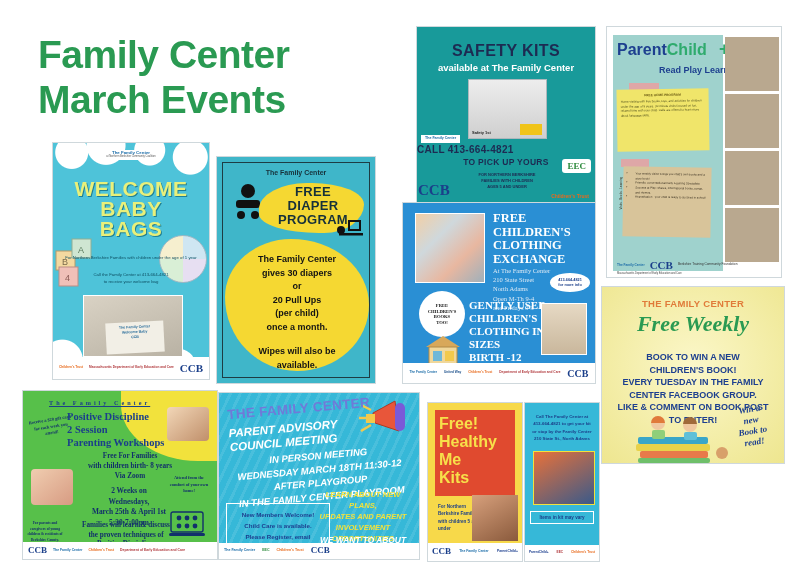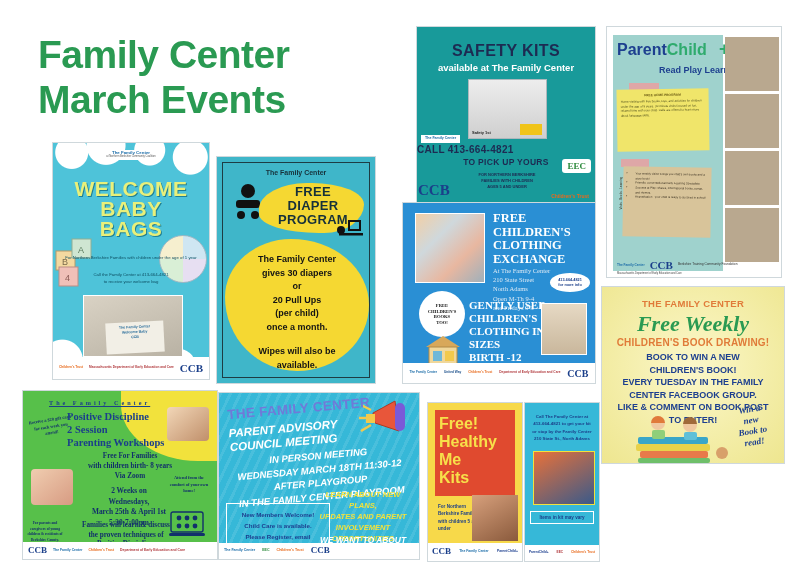--- a/index.html
+++ b/index.html
@@ -440,21 +440,20 @@
       <div class="lg" style="color:#e86a1c">Children's Trust</div>
       <div class="lg" style="color:#b0373b">Department of Early Education and Care</div>
       <div class="lg" style="color:#1b3f8a;font-size:10px;font-family:'Liberation Serif',serif">CCB</div>
     </div>
   </div>
 
   <div class="flyer" id="book">
     <div class="glow"></div>
     <div class="t1">THE FAMILY CENTER</div>
     <div class="t2">Free Weekly</div>
-    <div class="t3">CHILDREN'S BOOK DRAWING!</div>
     <div class="body">
       <span>BOOK TO WIN A NEW</span>
       <span>CHILDREN'S BOOK!</span>
       <span>EVERY TUESDAY IN THE FAMILY</span>
       <span>CENTER FACEBOOK GROUP.</span>
       <span>LIKE &amp; COMMENT ON BOOK POST</span>
       <span>TO ENTER!</span>
     </div>
     <div class="win">
       <span>Win a</span>

